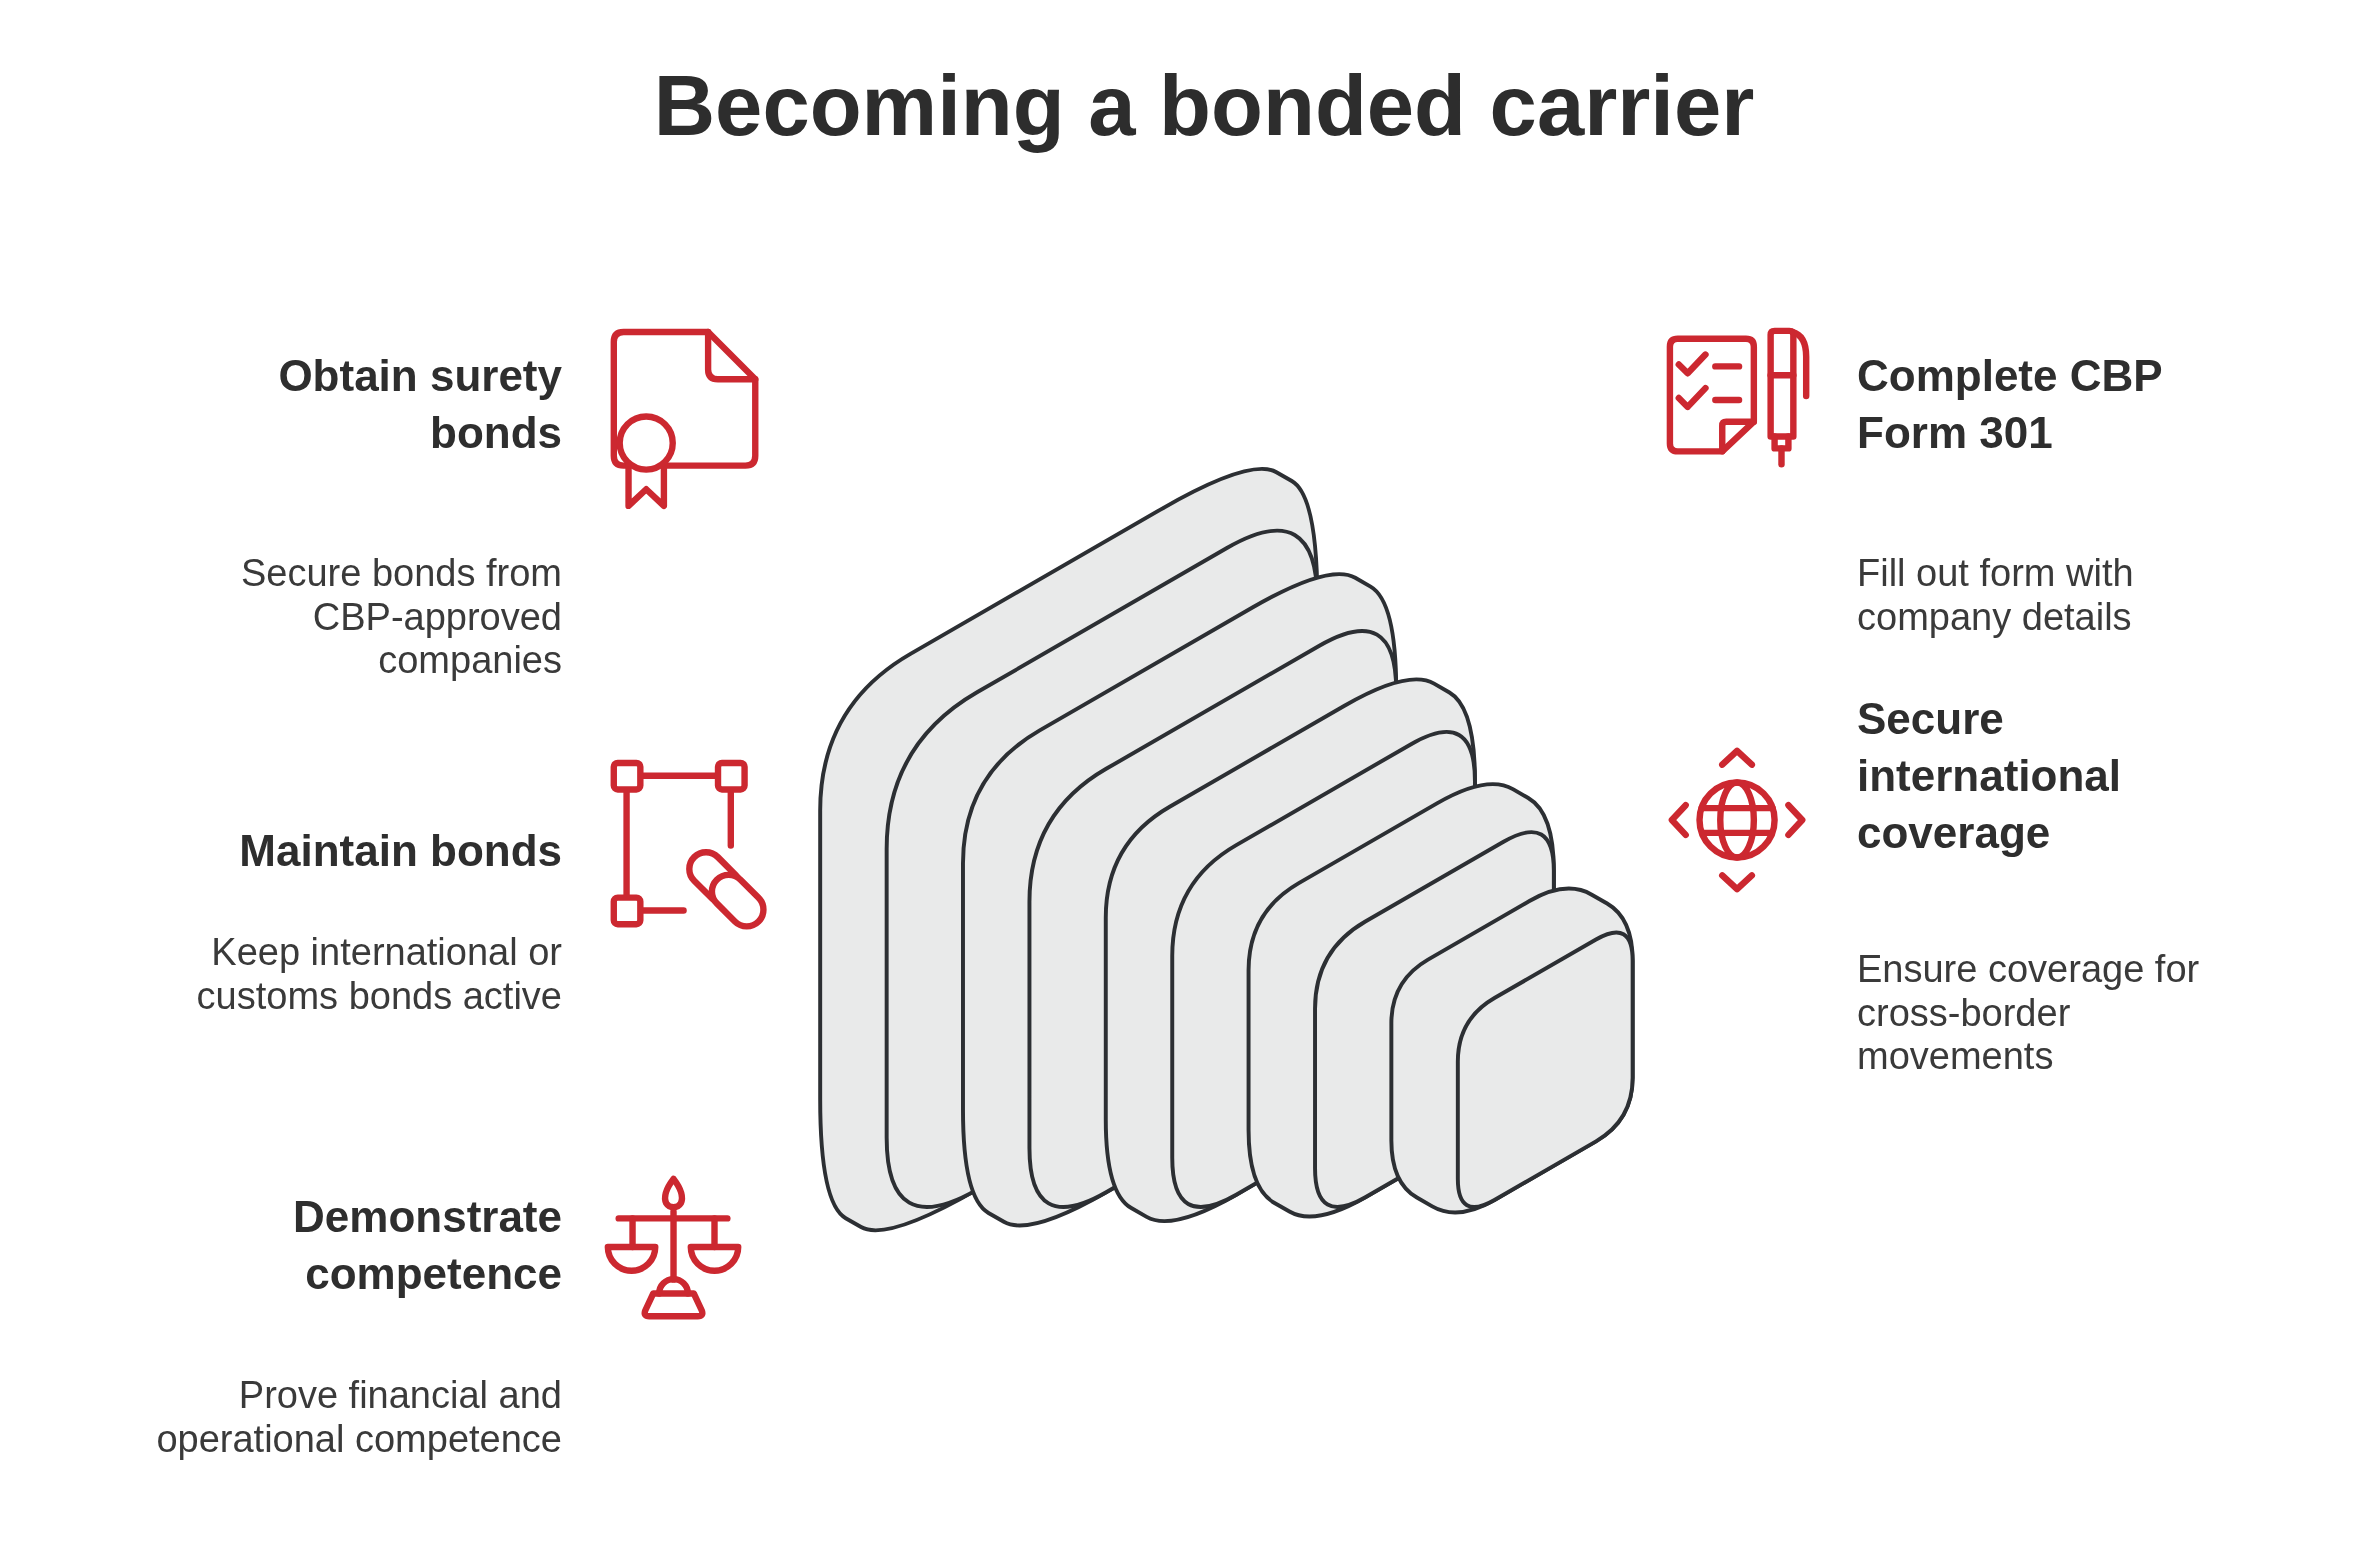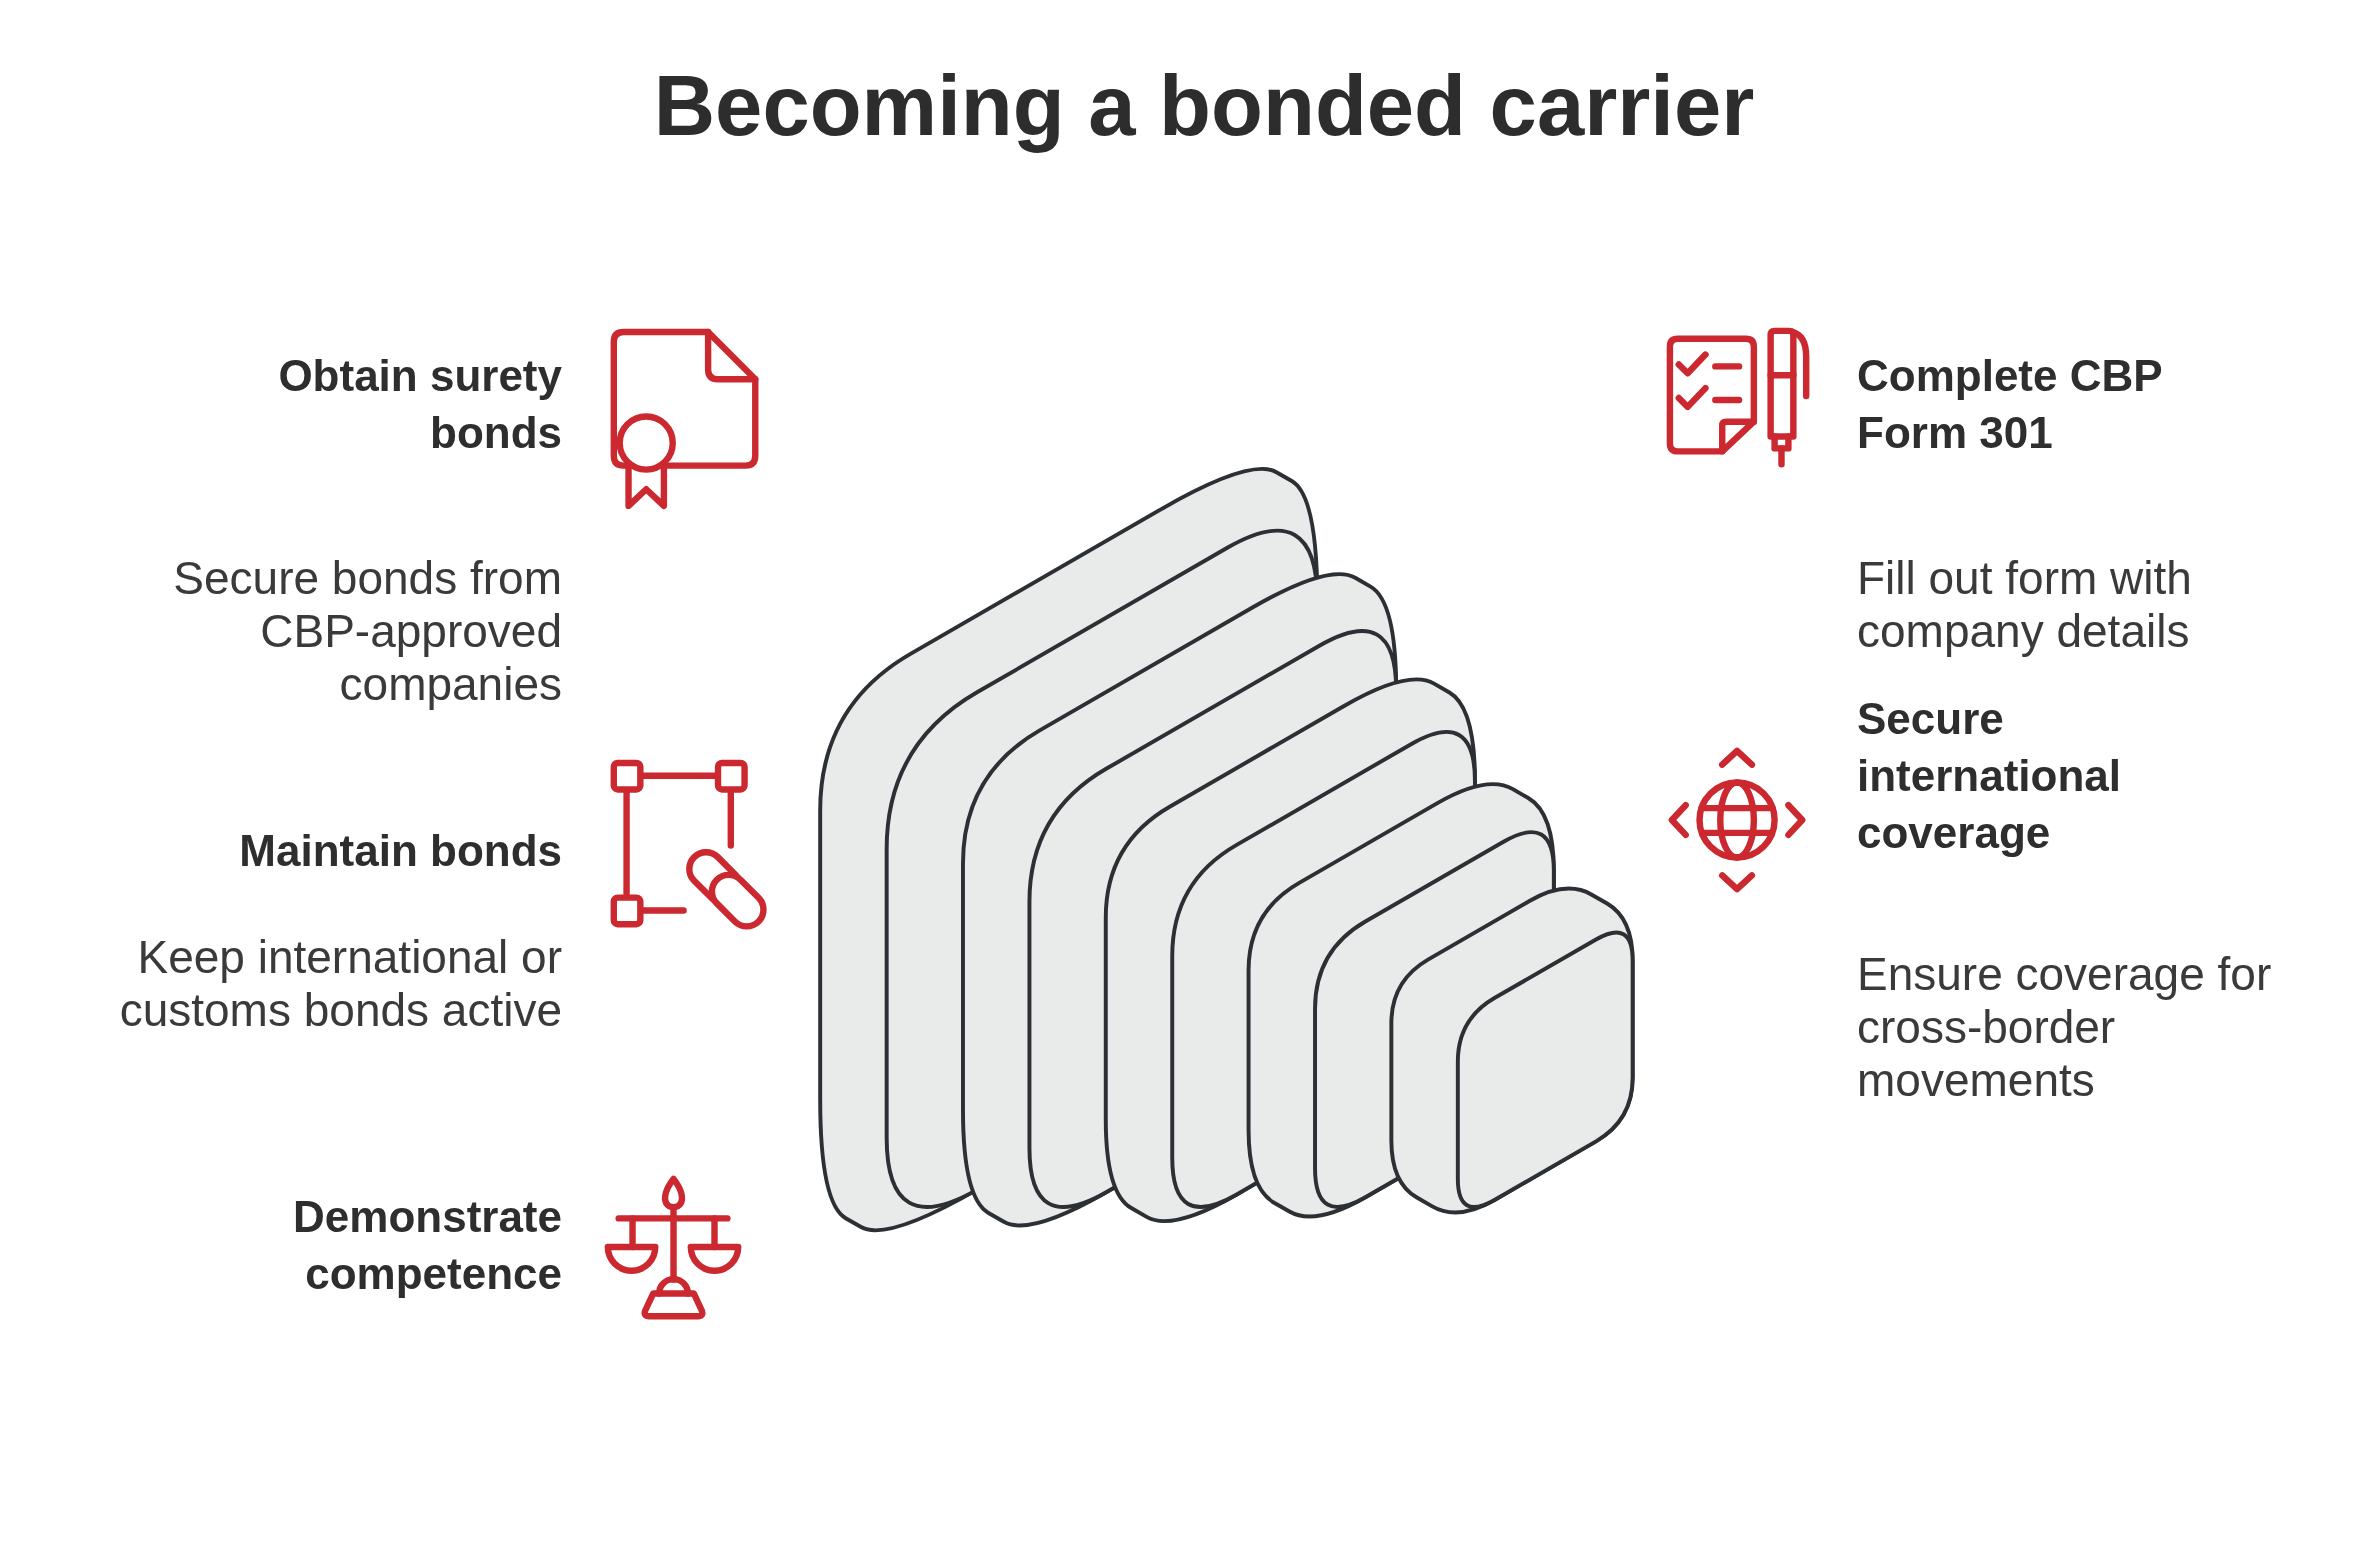--- a/index.html
+++ b/index.html
@@ -11,21 +11,21 @@
     overflow:hidden;
   }
   .title{
     position:absolute;left:16px;top:57px;width:2376px;
     margin:0;text-align:center;
     font-size:85px;font-weight:700;color:#2d2d2d;
     letter-spacing:0px;
   }
   .txt{position:absolute;white-space:pre-line;margin:0;}
   .heading{font-size:44px;line-height:1.3;font-weight:700;color:#2e2e2e;}
-  .desc{font-size:46px;line-height:1.15;font-weight:400;color:#3a3a3a;}
+  .desc{font-size:38px;line-height:1.15;font-weight:400;color:#3a3a3a;}
   .col-left{left:99px;width:463px;text-align:right;}
   .col-right{left:1857px;width:522px;text-align:left;}
   .icon{position:absolute;}
   .icon path,.icon rect,.icon line,.icon circle,.icon ellipse,.icon polyline{
     fill:none;stroke:#cc2830;stroke-width:6.5;
     stroke-linecap:round;stroke-linejoin:round;
   }
   .icon .wfill{fill:#ffffff;}
   #stack-svg{position:absolute;left:0;top:0;width:2376px;height:1553px;}
 </style>
@@ -41,20 +41,22 @@
   <div class="txt desc col-left" style="top:552px">Secure bonds from
 CBP-approved
 companies</div>
 
   <div class="txt heading col-left" style="top:822px">Maintain bonds</div>
   <div class="txt desc col-left" style="top:931px">Keep international or
 customs bonds active</div>
 
   <div class="txt heading col-left" style="top:1188px">Demonstrate
 competence</div>
+  <div class="txt desc col-left" style="top:1374px">Prove financial and
+operational competence</div>
 
   <div class="txt heading col-right" style="top:347px">Complete CBP
 Form 301</div>
   <div class="txt desc col-right" style="top:552px">Fill out form with
 company details</div>
 
   <div class="txt heading col-right" style="top:690px">Secure
 international
 coverage</div>
   <div class="txt desc col-right" style="top:948px">Ensure coverage for

